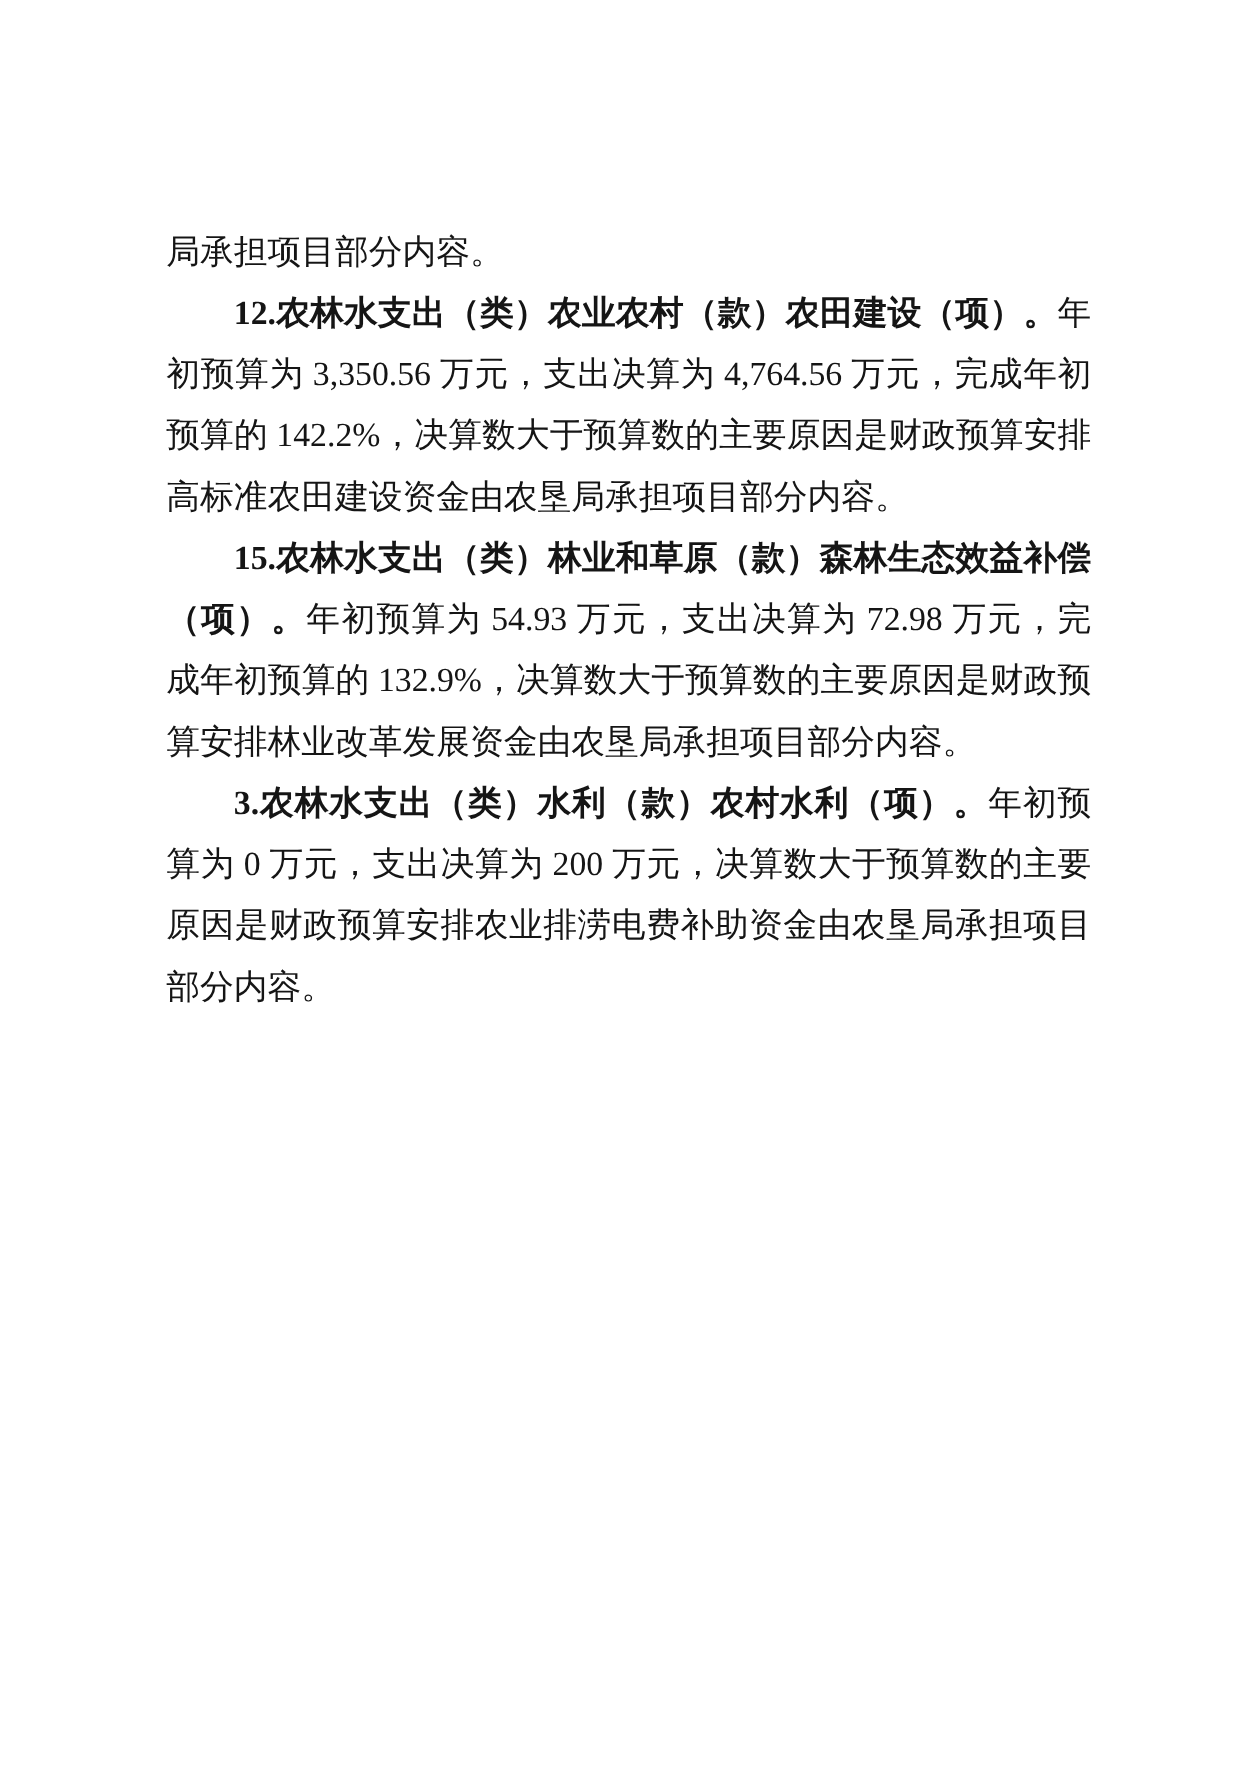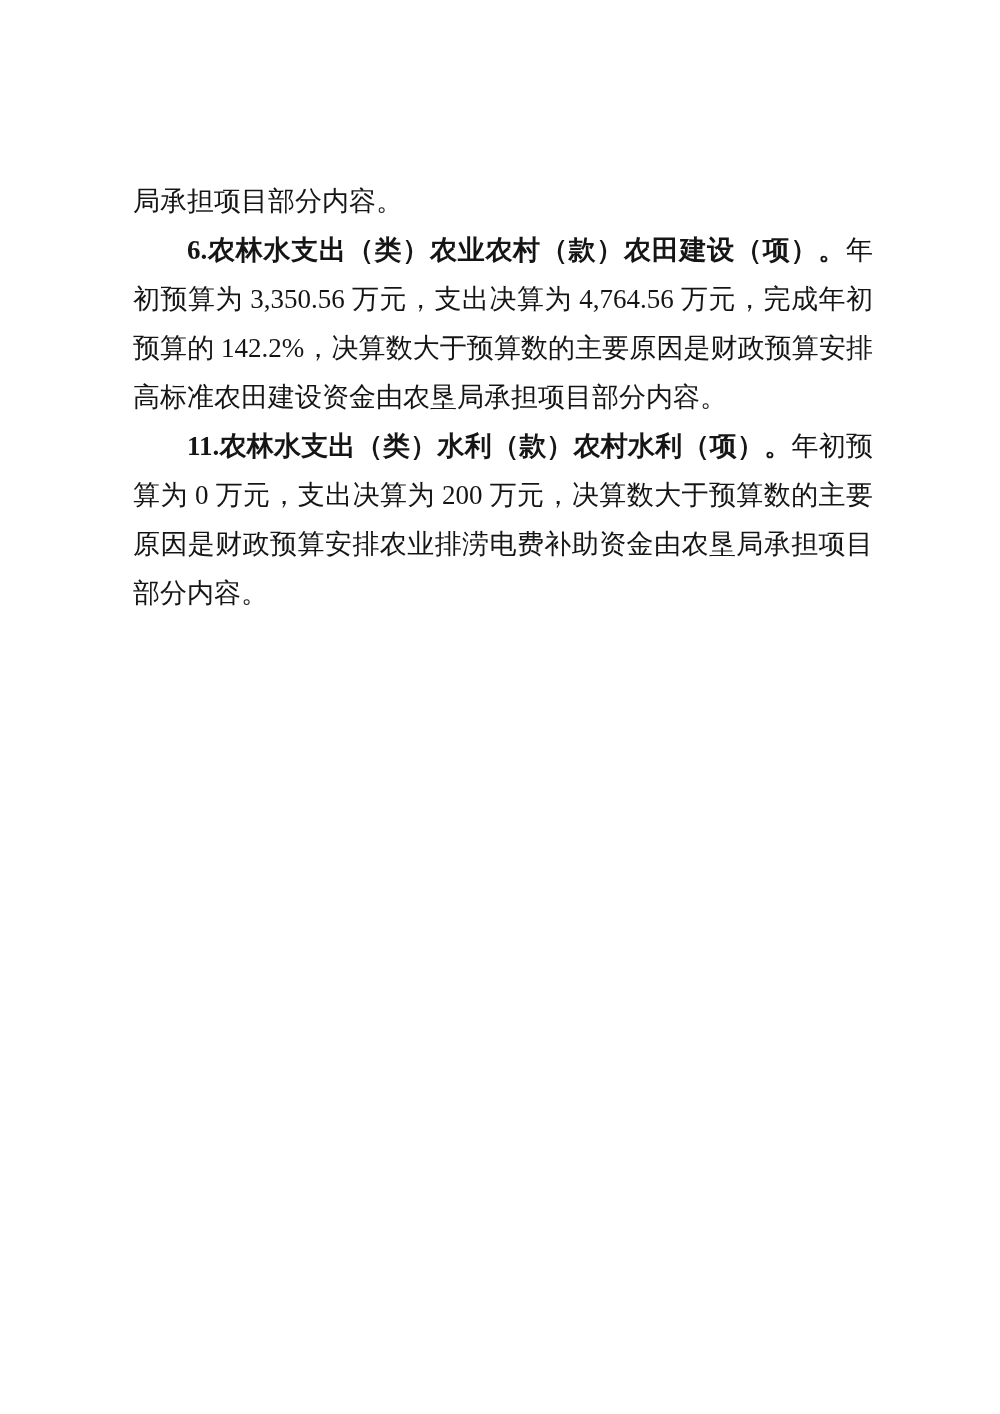--- a/index.html
+++ b/index.html
@@ -47,17 +47,18 @@
     color: #701a75;
     font-family: "Liberation Serif", "DejaVu Serif", serif;
   }
 </style>
 </head>
 <body>
 
 <div class="page">
   <div class="content" id="doc-body">
       <p class="para"><span class="seg">局承担项目部分内容。</span></p>
-      <p class="para indent"><span class="seg bold">6.农林水支出（类）农业农村（款）农田建设（项）。</span><span class="seg">年初预算为 3,350.56 万元，支出决算为 4,764.56 万元，完成年初预算的 142.2%，决算数大于预算数的主要原因是财政预算安排高标准农田建设资金由农垦局承担项目部分内容。</span></p>
-      <p class="para indent"><span class="seg bold">11.农林水支出（类）水利（款）农村水利（项）。</span><span class="seg">年初预算为 0 万元，支出决算为 200 万元，决算数大于预算数的主要原因是财政预算安排农业排涝电费补助资金由农垦局承担项目部分内容。</span></p>
+      <p class="para indent"><span class="seg bold">12.农林水支出（类）农业农村（款）农田建设（项）。</span><span class="seg">年初预算为 3,350.56 万元，支出决算为 4,764.56 万元，完成年初预算的 142.2%，决算数大于预算数的主要原因是财政预算安排高标准农田建设资金由农垦局承担项目部分内容。</span></p>
+      <p class="para indent"><span class="seg bold">15.农林水支出（类）林业和草原（款）森林生态效益补偿（项）。</span><span class="seg">年初预算为 54.93 万元，支出决算为 72.98 万元，完成年初预算的 132.9%，决算数大于预算数的主要原因是财政预算安排林业改革发展资金由农垦局承担项目部分内容。</span></p>
+      <p class="para indent"><span class="seg bold">3.农林水支出（类）水利（款）农村水利（项）。</span><span class="seg">年初预算为 0 万元，支出决算为 200 万元，决算数大于预算数的主要原因是财政预算安排农业排涝电费补助资金由农垦局承担项目部分内容。</span></p>
     </div>
   <div class="page-number">-18-</div>
 </div>
 
 </body></html>

